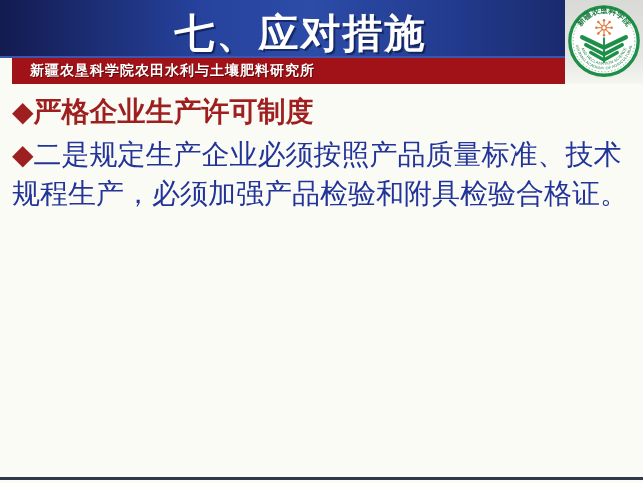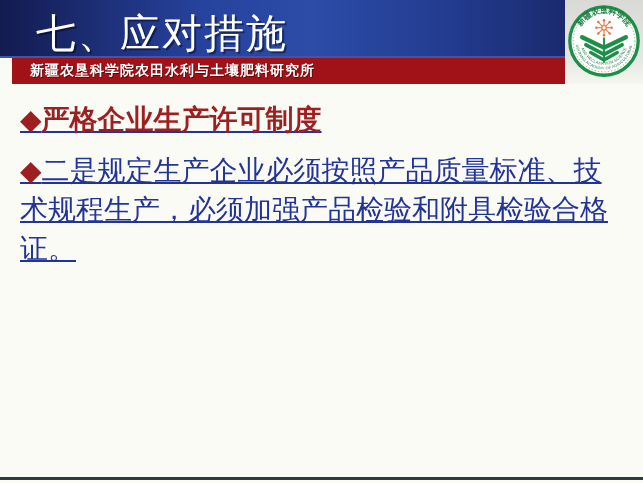--- a/index.html
+++ b/index.html
@@ -21,24 +21,24 @@
     background: linear-gradient(to right, #131b50 0%, #26429c 35%, #2c4ca8 55%, #223b8e 80%, #1b2a6e 100%);
     border-bottom: 2px solid #3a56b0;
     box-sizing: border-box;
   }
   .title-text {
     position: absolute;
     top: 6px; left: 0;
     width: 100%;
     padding-left: 36px;
     box-sizing: border-box;
-    text-align: left;
+    text-align: center;
     color: #ffffff;
     font-size: 40px;
-    font-weight: normal;
+    font-weight: bold;
     letter-spacing: 2px;
     text-shadow: 2px 2px 0 rgba(0,0,25,0.45);
     white-space: nowrap;
   }
 
   .org-bar {
     position: absolute;
     top: 58px; left: 0;
     width: 565px; height: 26px;
     background: #a11218;
@@ -68,21 +68,21 @@
   .content {
     position: absolute;
     top: 86px; left: 0;
     width: 643px;
     padding: 2px 8px;
     box-sizing: border-box;
     font-size: 28px;
     line-height: 39px;
     color: #233499;
   }
-  .content p { margin: 12px; text-decoration: underline; }
+  .content p { margin: 4px; }
   .marker { color: #9e1f1f; }
   .heading-red { color: #9e1f1f; font-weight: bold; }
   .para-indent { text-indent: 38px; }
 
   .bottom-rule {
     position: absolute;
     left: 0; bottom: 3px;
     width: 100%; height: 3px;
     background: #333845;
   }

